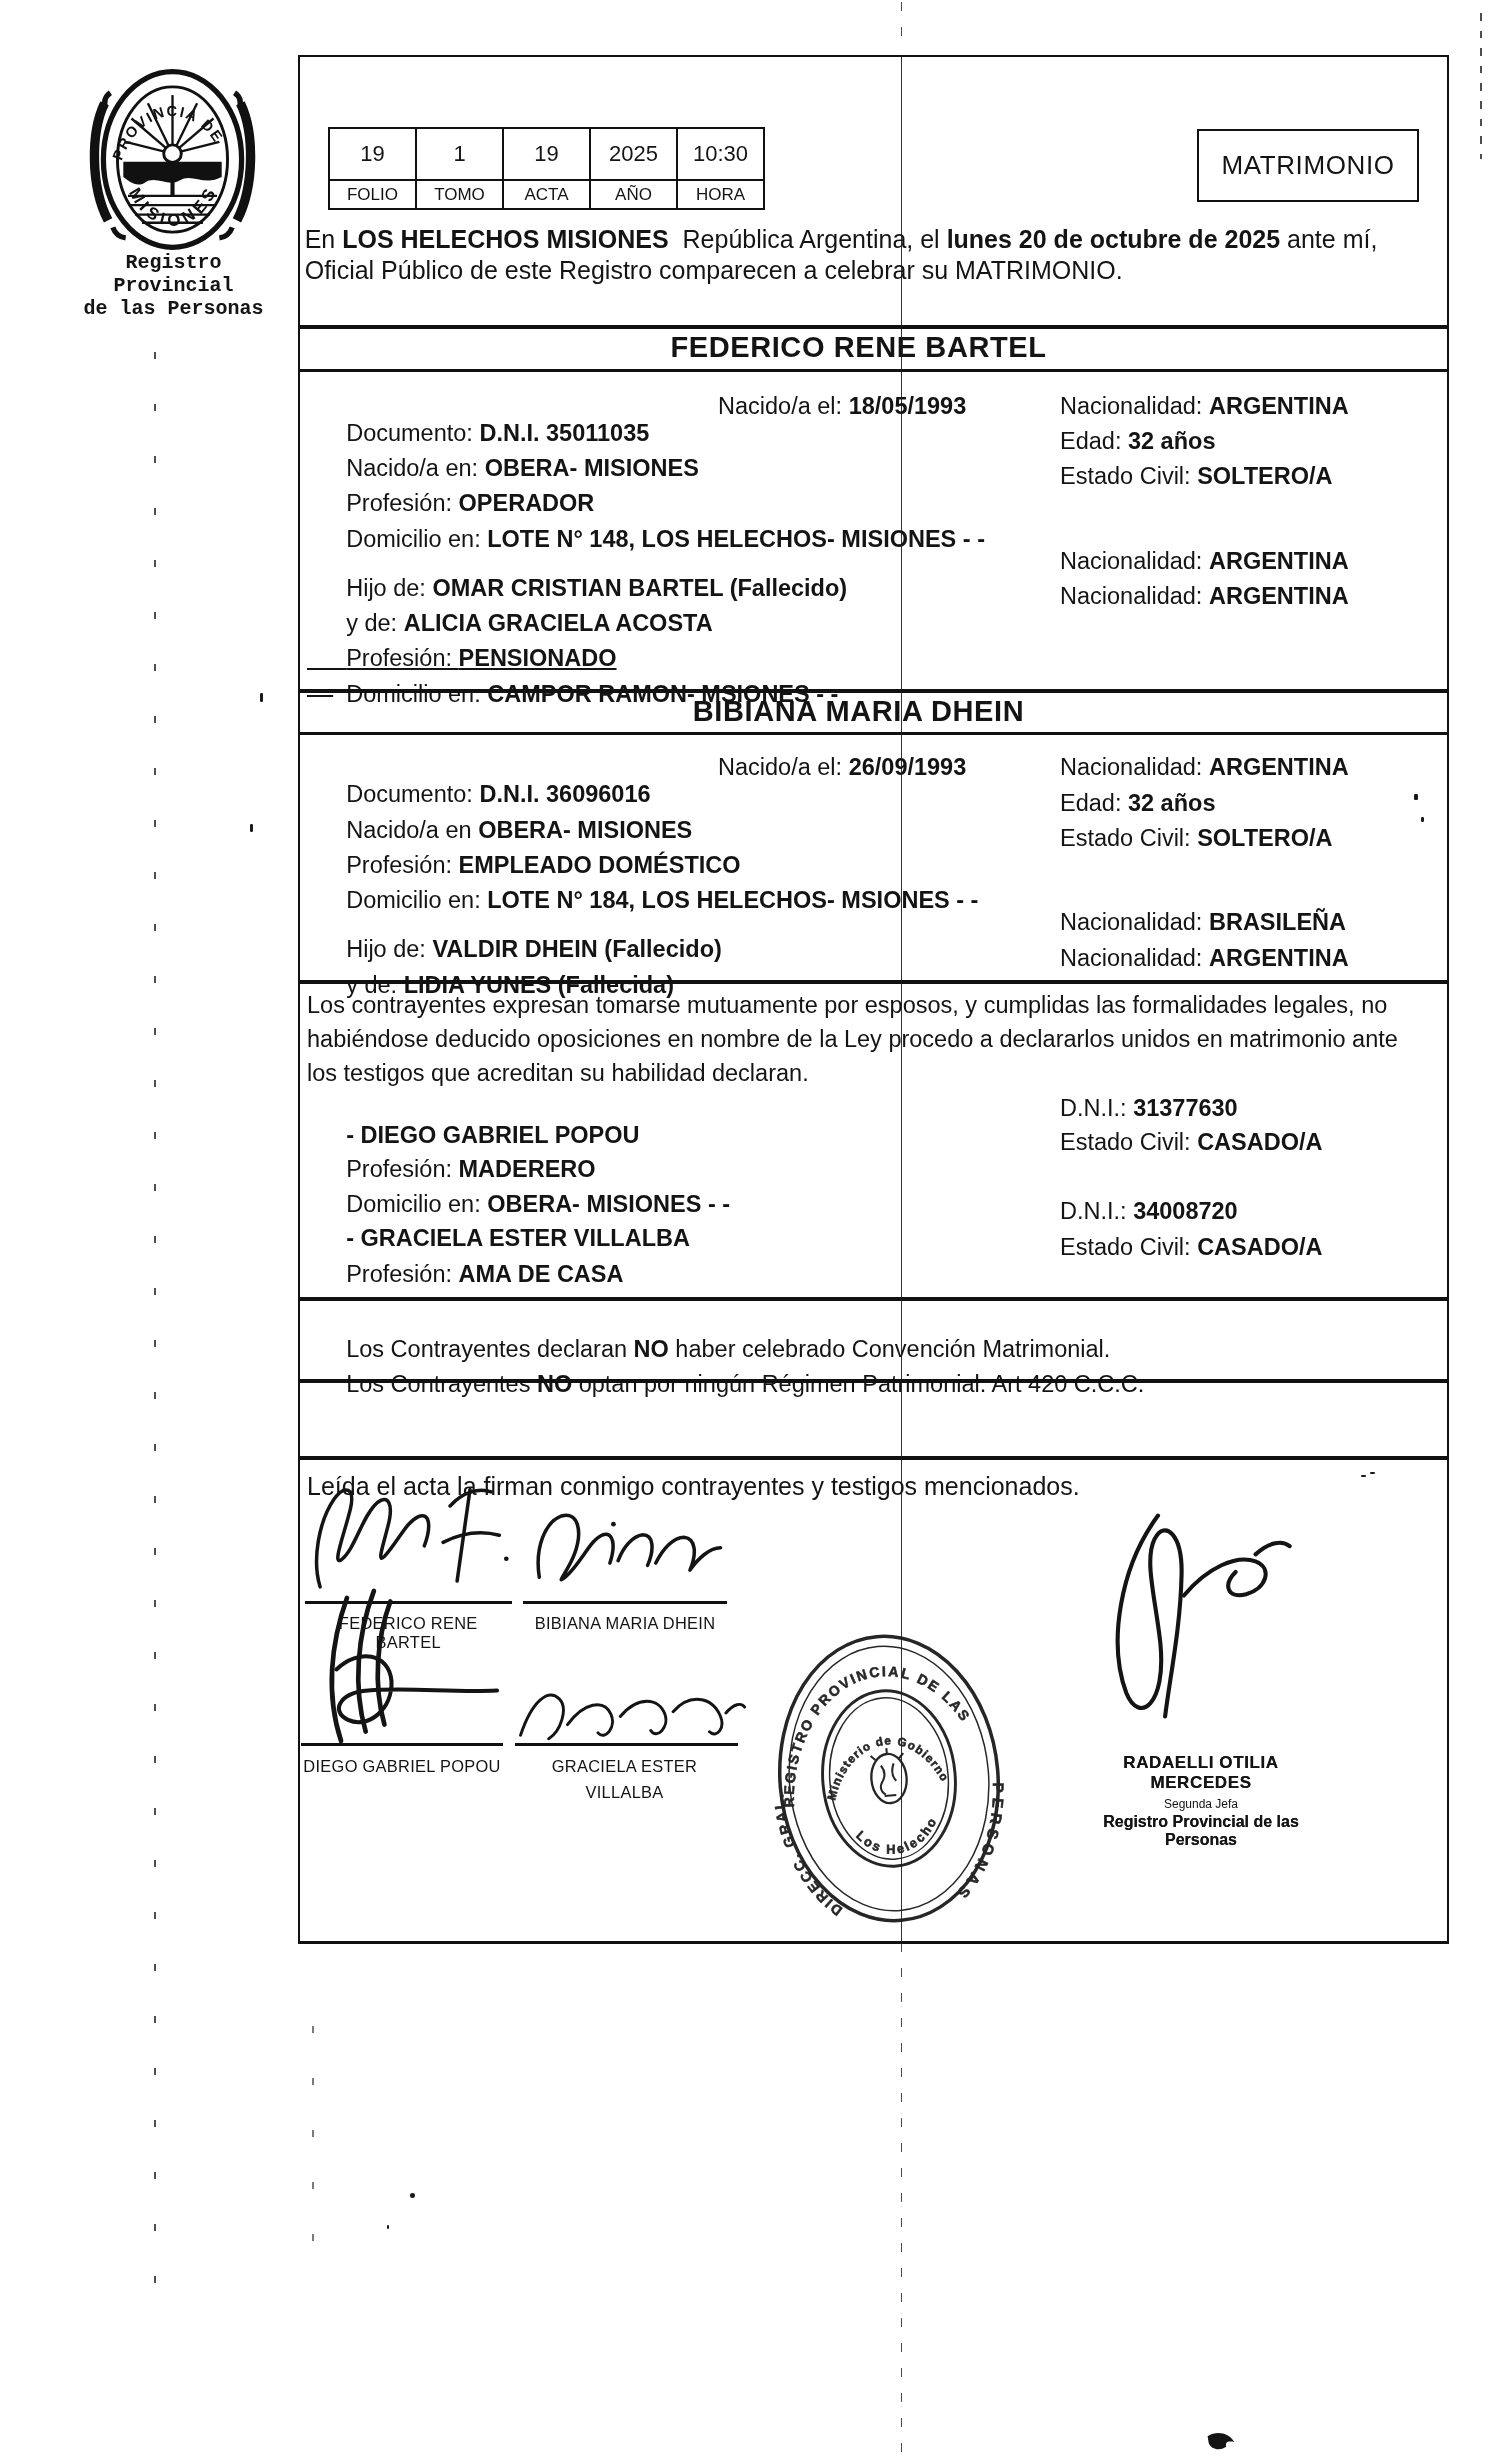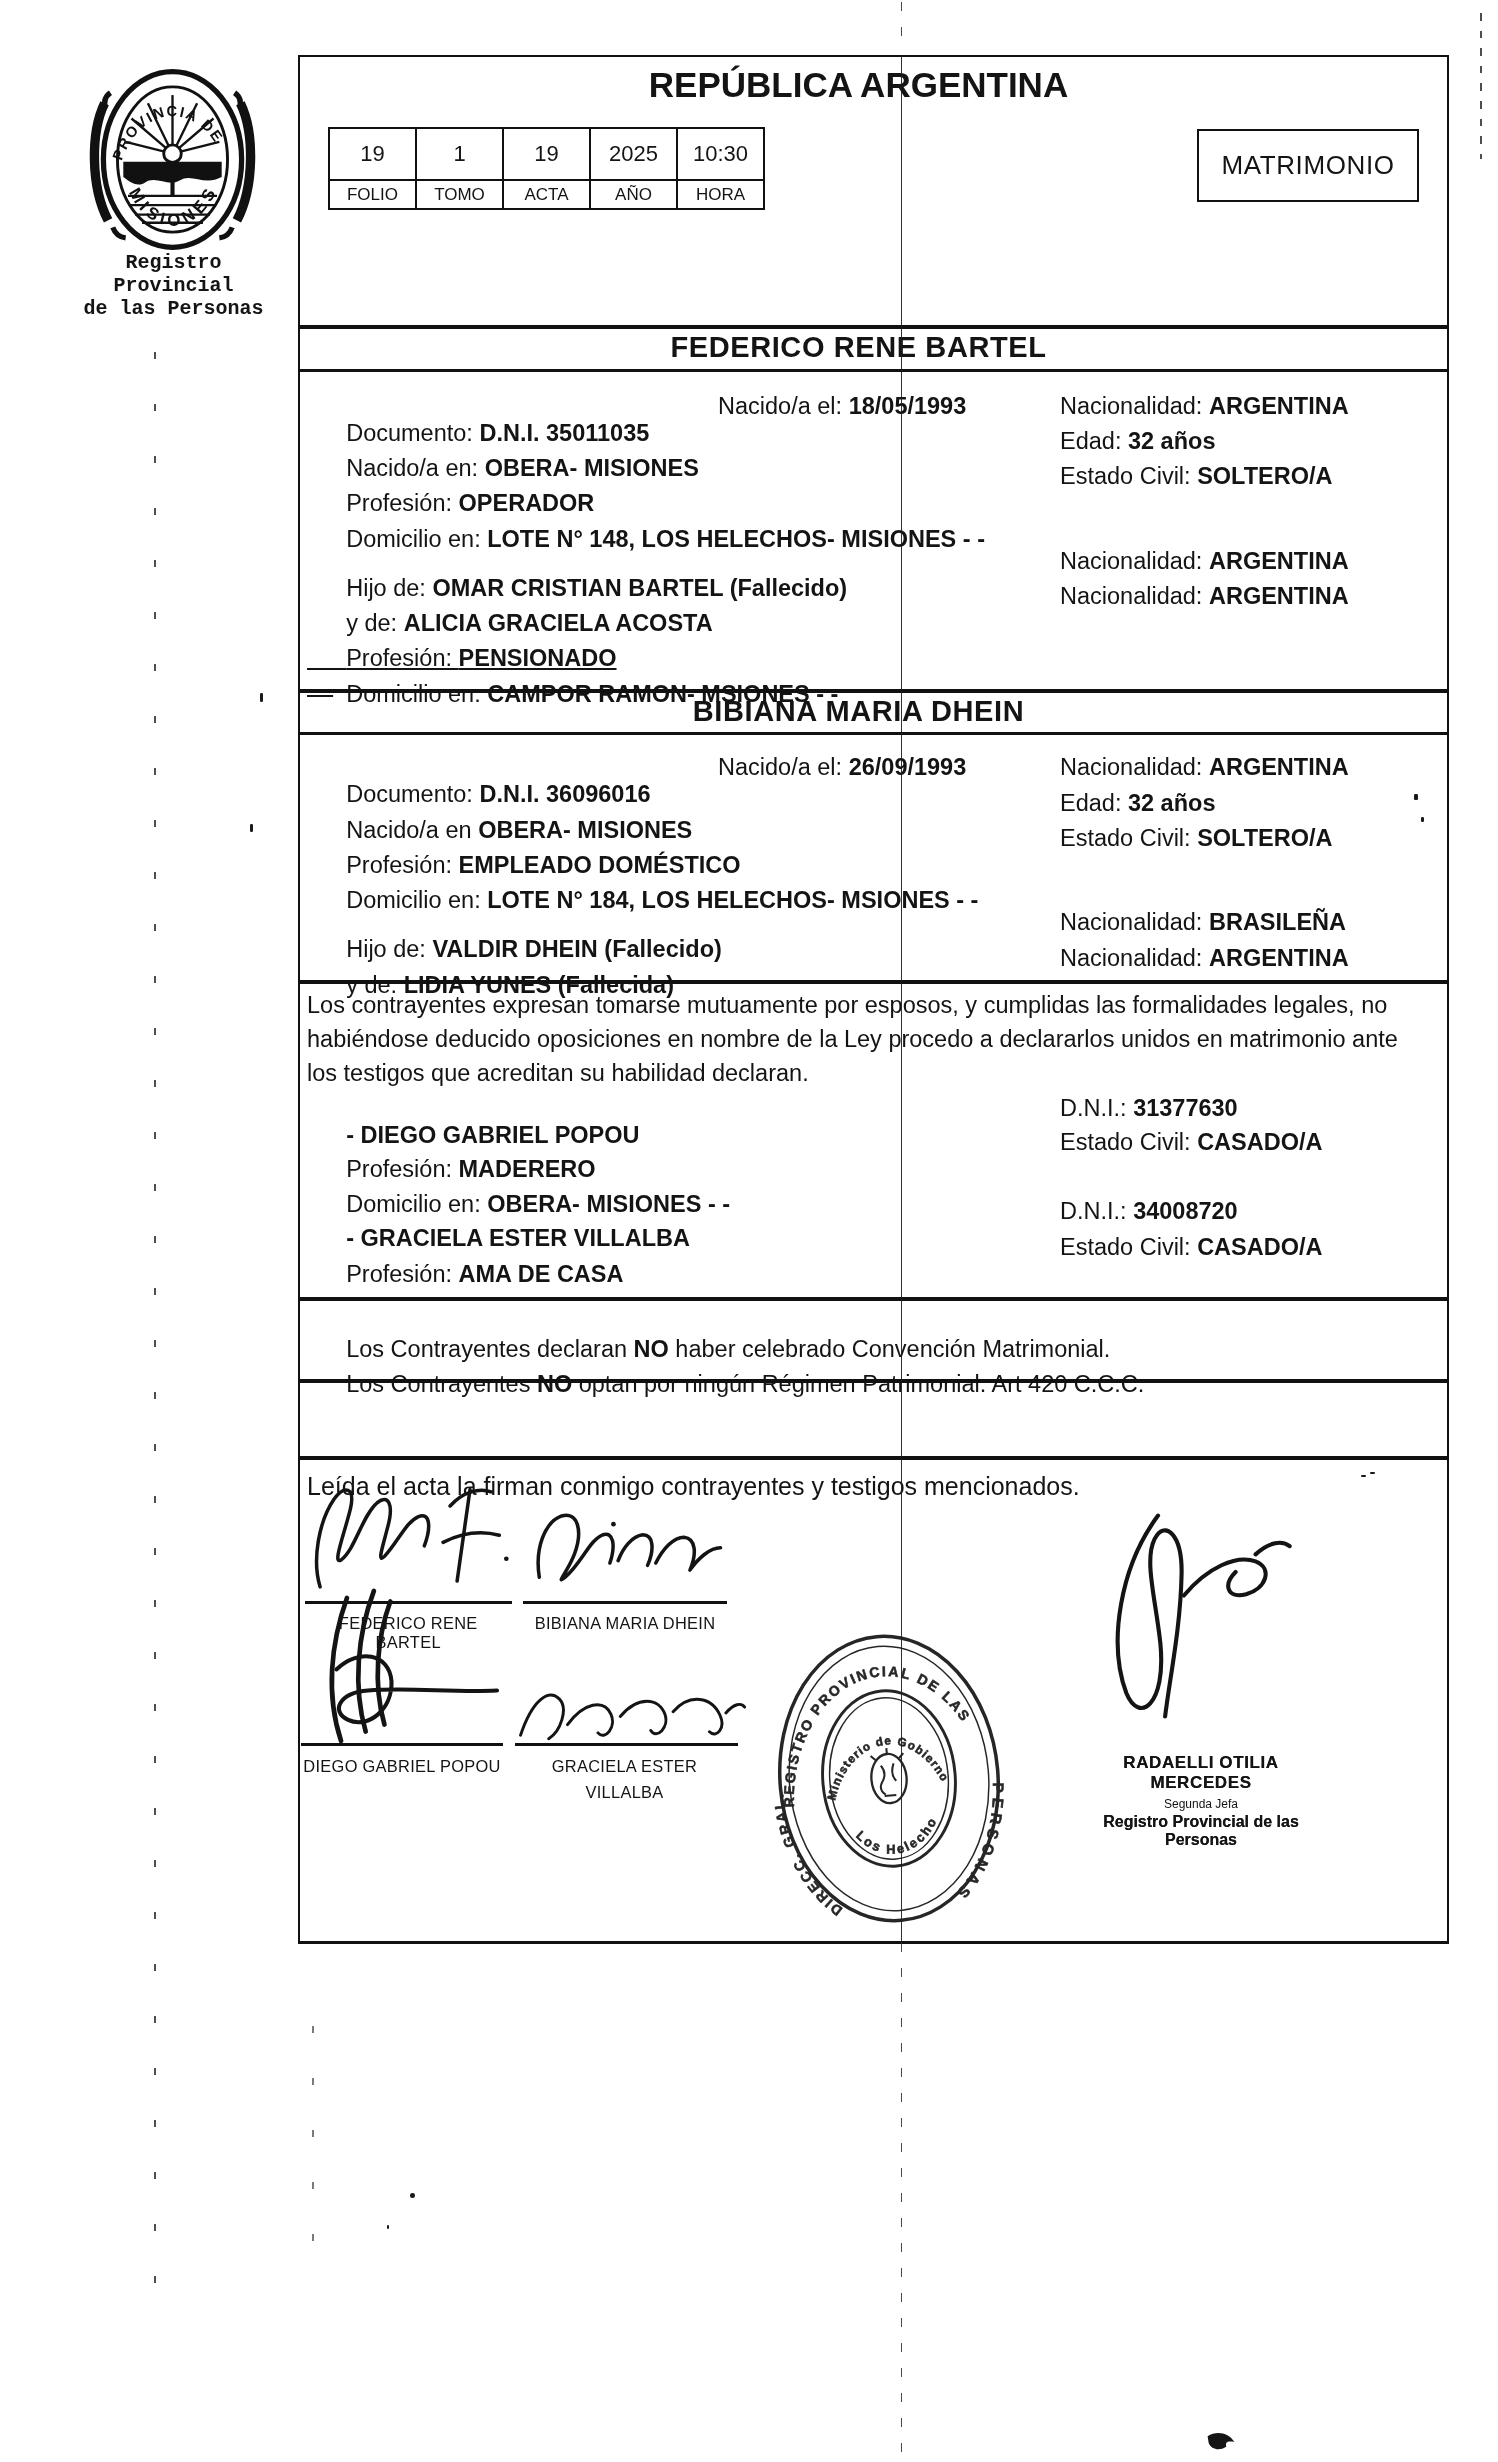--- a/index.html
+++ b/index.html
@@ -111,21 +111,20 @@
   <div class="speck" style="left:410px;top:2193px;width:4.7px;height:4.7px;border-radius:50%;"></div>
   <div class="speck" style="left:387px;top:2225px;width:2.3px;height:3.5px;"></div>
   <div class="speck" style="left:1361px;top:1475px;width:4.7px;height:2.3px;"></div>
   <div class="speck" style="left:1370px;top:1472px;width:4.7px;height:2.3px;"></div>
   <svg class="abs" style="left:1205px;top:2428px;z-index:3;" width="32" height="28" viewBox="0 0 54 48">
     <path d="M4,14 C20,4 40,8 50,24 C38,22 34,24 36,32 C24,40 10,36 6,26 Z" fill="#151515"></path>
   </svg>
 
   <div id="doc-box">
 
-    <div id="title">REPÚBLICA ARGENTINA</div>
 
     <table id="reg-table">
       <tbody>
           <tr>
         <td class="val">19</td>
         <td class="val">1</td>
         <td class="val">19</td>
         <td class="val">2025</td>
         <td class="val">10:30</td>
       </tr>
@@ -136,20 +135,21 @@
         <td class="lab">AÑO</td>
         <td class="lab">HORA</td>
       </tr>
     </tbody>
       </table>
 
     <div id="type-box">
       <span>MATRIMONIO</span>
     </div>
 
+    <div id="intro"><span>En </span><b>LOS HELECHOS MISIONES</b><span>  República Argentina, el </span><b>lunes 20 de octubre de 2025</b><span> ante mí, Oficial Público de este Registro comparecen a celebrar su MATRIMONIO.</span></div>
 
     <div class="hr" style="top:268px;height:3.5px;"></div>
     <div class="sec-title" style="top:274px;">FEDERICO RENE BARTEL</div>
     <div class="hr" style="top:312px;height:2.9px;"></div>
 
     <div class="ln" style="left:7px;top:336px;right:5.9px;">
       <span>Documento: </span><b>D.N.I. 35011035</b>
       <span class="colM"><span>Nacido/a el: </span><b>18/05/1993</b></span>
       <span class="colR"><span>Nacionalidad: </span><b>ARGENTINA</b></span>
     </div>

